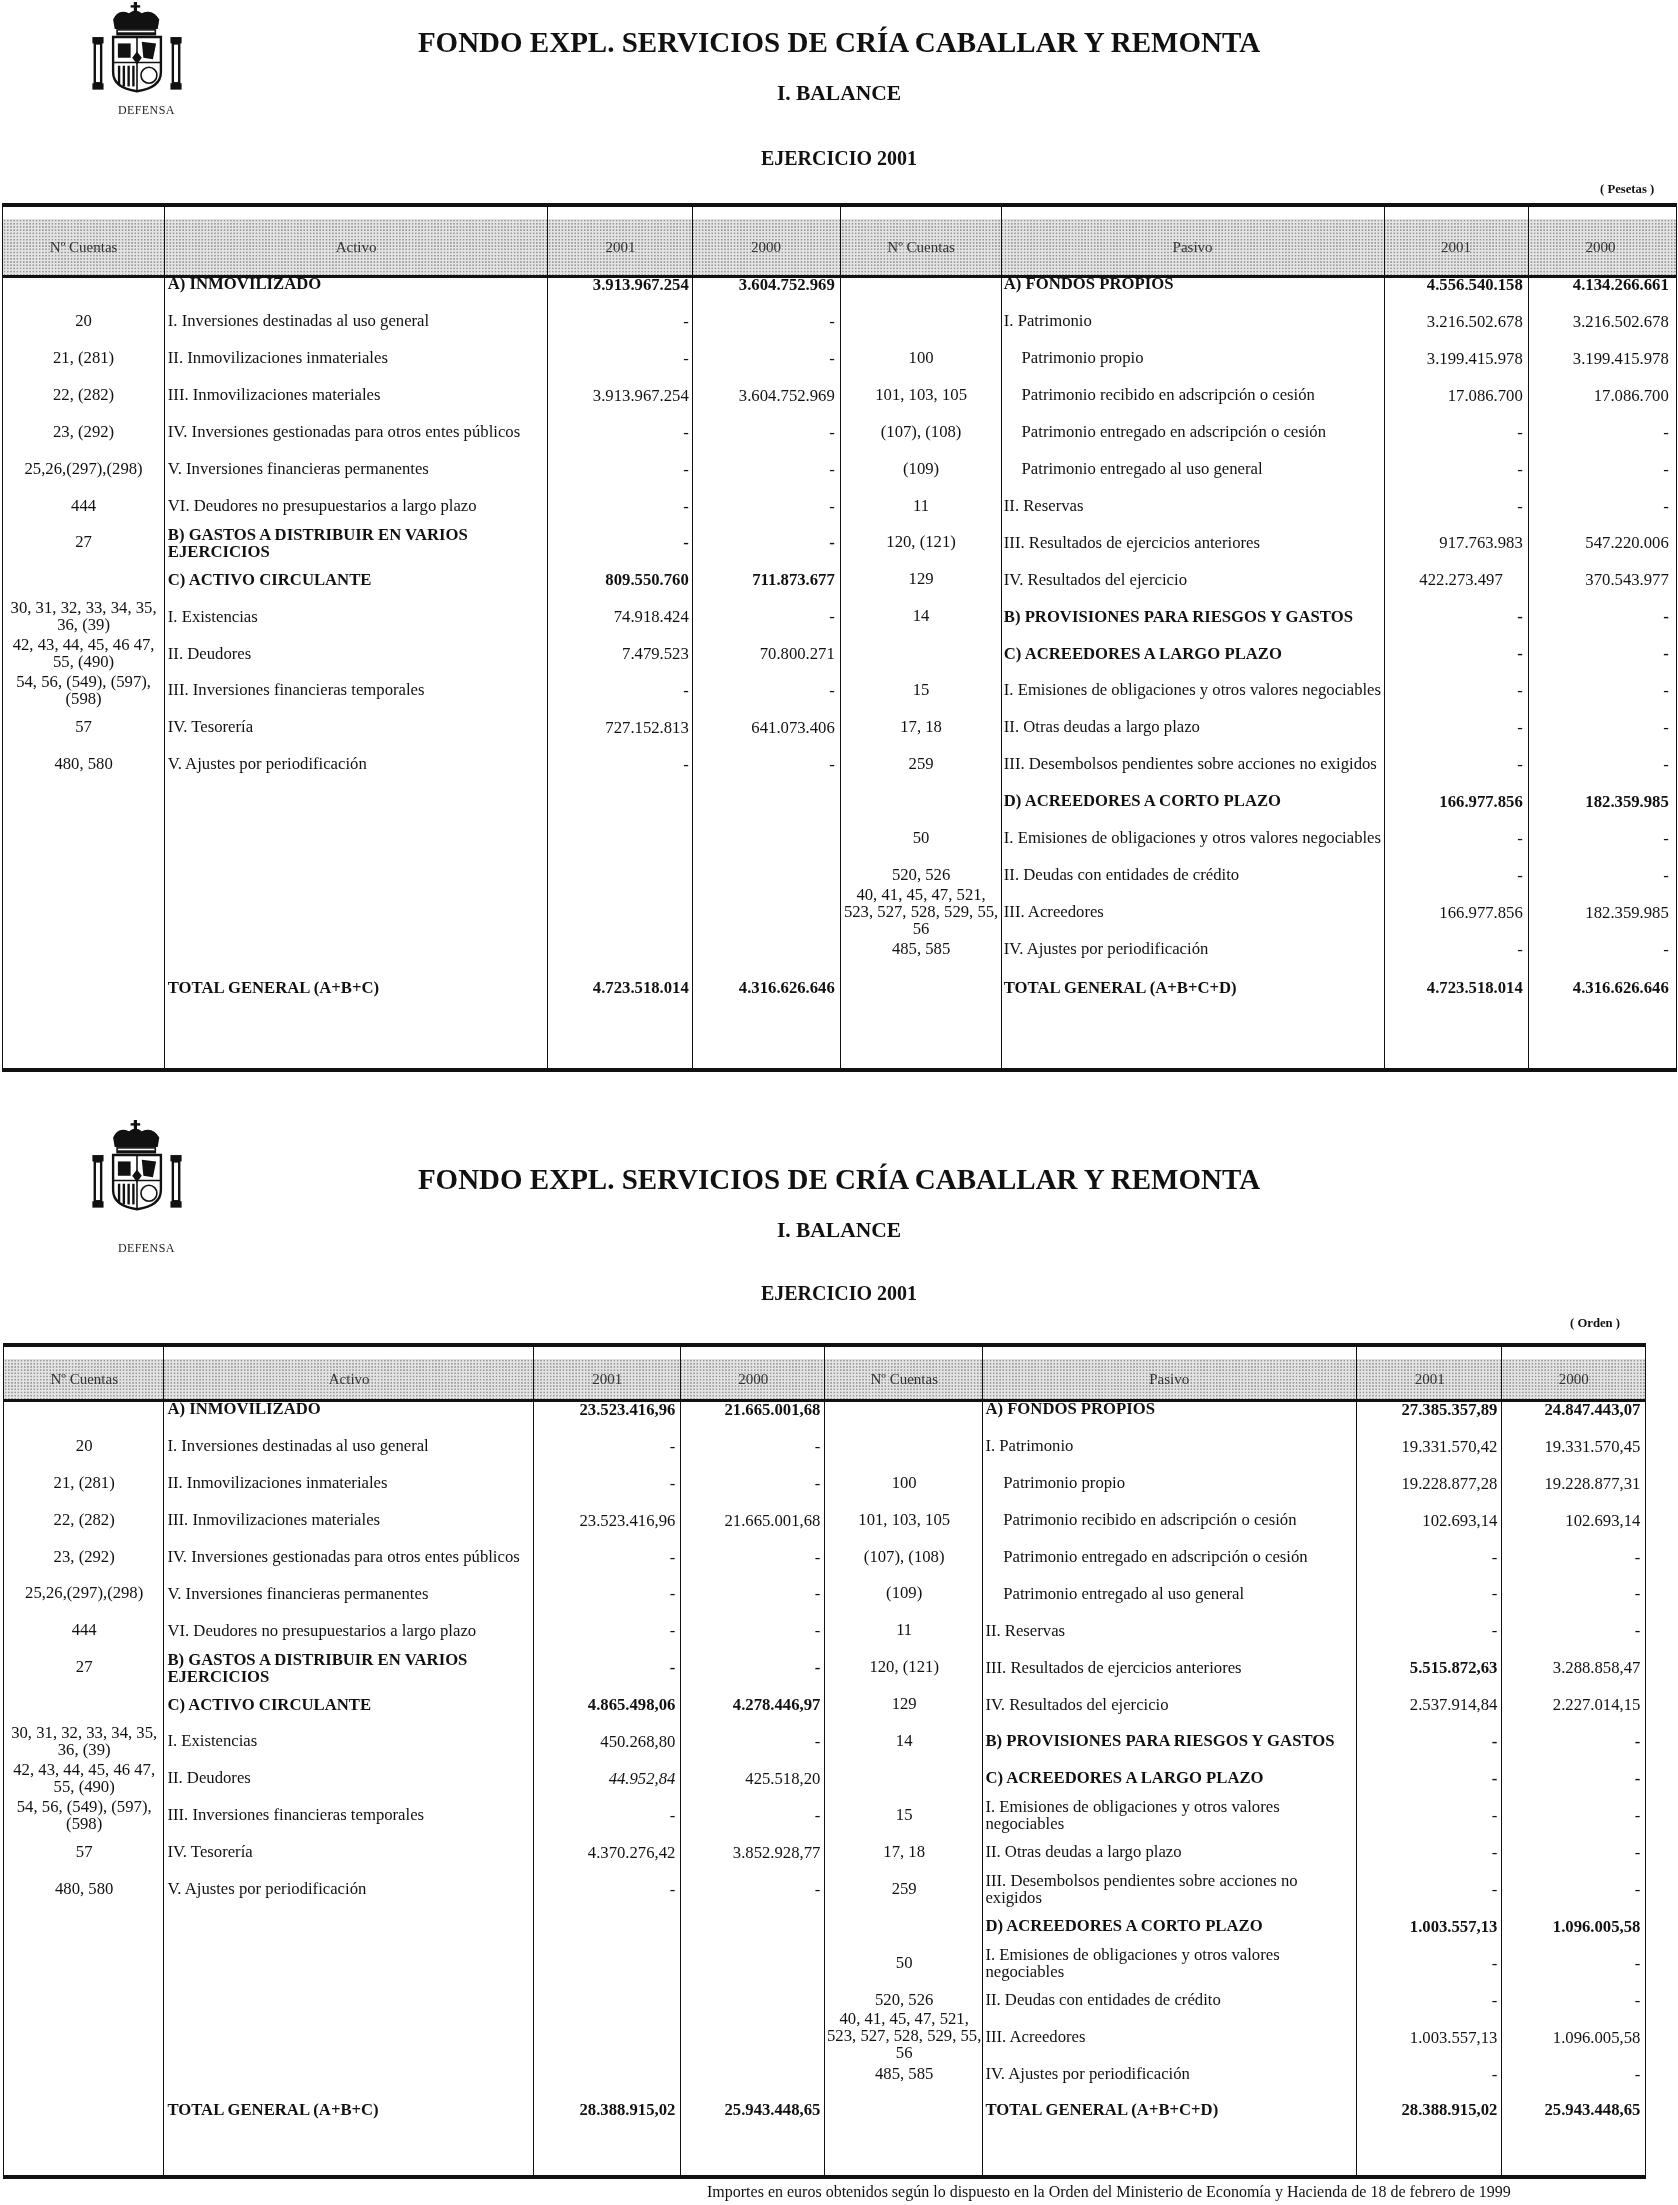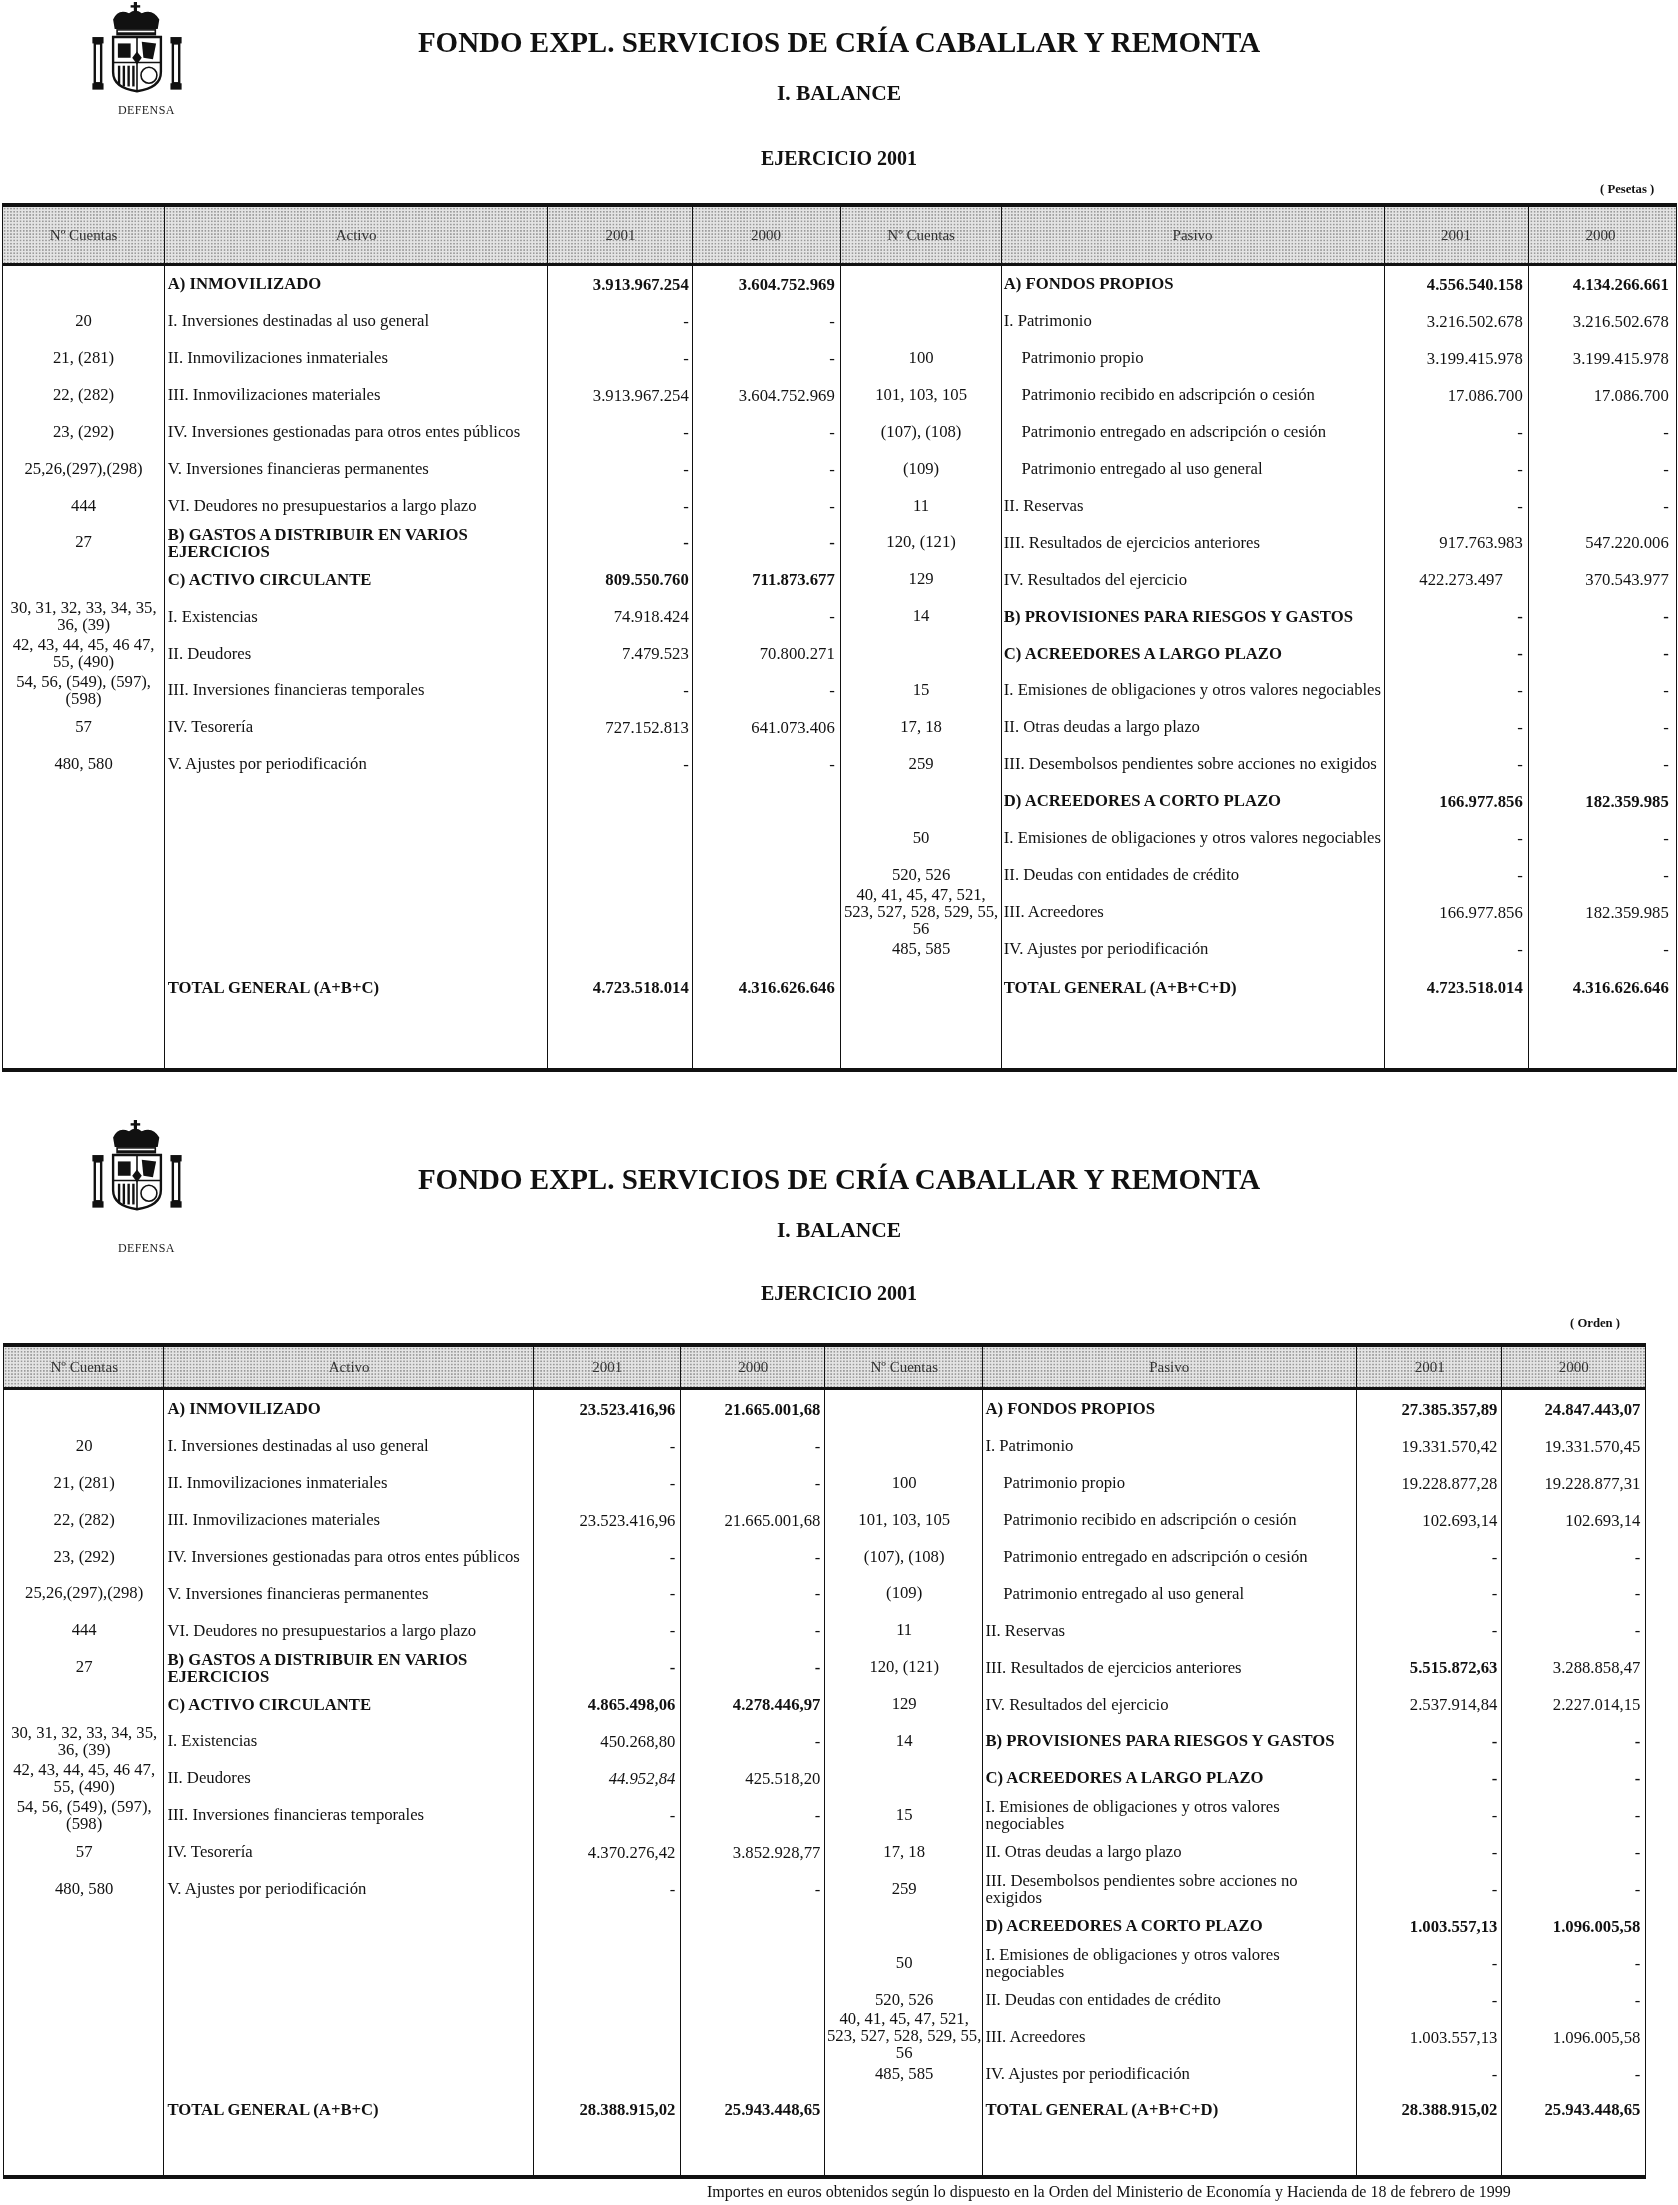--- a/index.html
+++ b/index.html
@@ -7,21 +7,21 @@
          font-family:"Liberation Serif","DejaVu Serif",serif; color:#111; }
   .page { position:absolute; left:0; width:1678px; }
   .logo { position:absolute; width:96px; height:94px; }
   .logo-label { position:absolute; font-size:12px; letter-spacing:0.4px; color:#222; }
   .title { position:absolute; left:0; width:1678px; text-align:center; font-weight:bold; }
   .t1 { font-size:29px; }
   .t2 { font-size:21.5px; }
   .t3 { font-size:20px; }
   .unit { position:absolute; font-size:12.7px; font-weight:bold; }
   .tbl { position:absolute; border-top:4px solid #111; border-bottom:4px solid #111; border-left:1.6px solid #111; border-right:1.6px solid #111; box-sizing:border-box; }
-  .hdr { position:absolute; left:0; right:0; top:0; background-color:#e4e4e4;
+  .hdr { position:absolute; left:0; right:0; top:12px; background-color:#e4e4e4;
          background-image:radial-gradient(#9a9a9a 0.6px, transparent 0.7px);
          background-size:3.2px 3.2px; border-bottom:3.2px solid #111; box-sizing:border-box; }
   .hcell { position:absolute; top:0; bottom:0; display:flex; align-items:center; justify-content:center; font-size:15px; color:#333; }
   .vline { position:absolute; top:0; bottom:0; width:0; border-left:1.6px solid #111; }
   .cell { position:absolute; display:flex; align-items:center; font-size:16.7px; line-height:17.5px; box-sizing:border-box; }
   .acct { justify-content:center; text-align:center; font-size:16.7px; line-height:16.7px; }
   .lbl { justify-content:flex-start; padding-left:3.2px; }
   .lbl.indent { padding-left:21px; }
   .num { justify-content:flex-end; padding-right:4.8px; }
   .b { font-weight:bold; }

